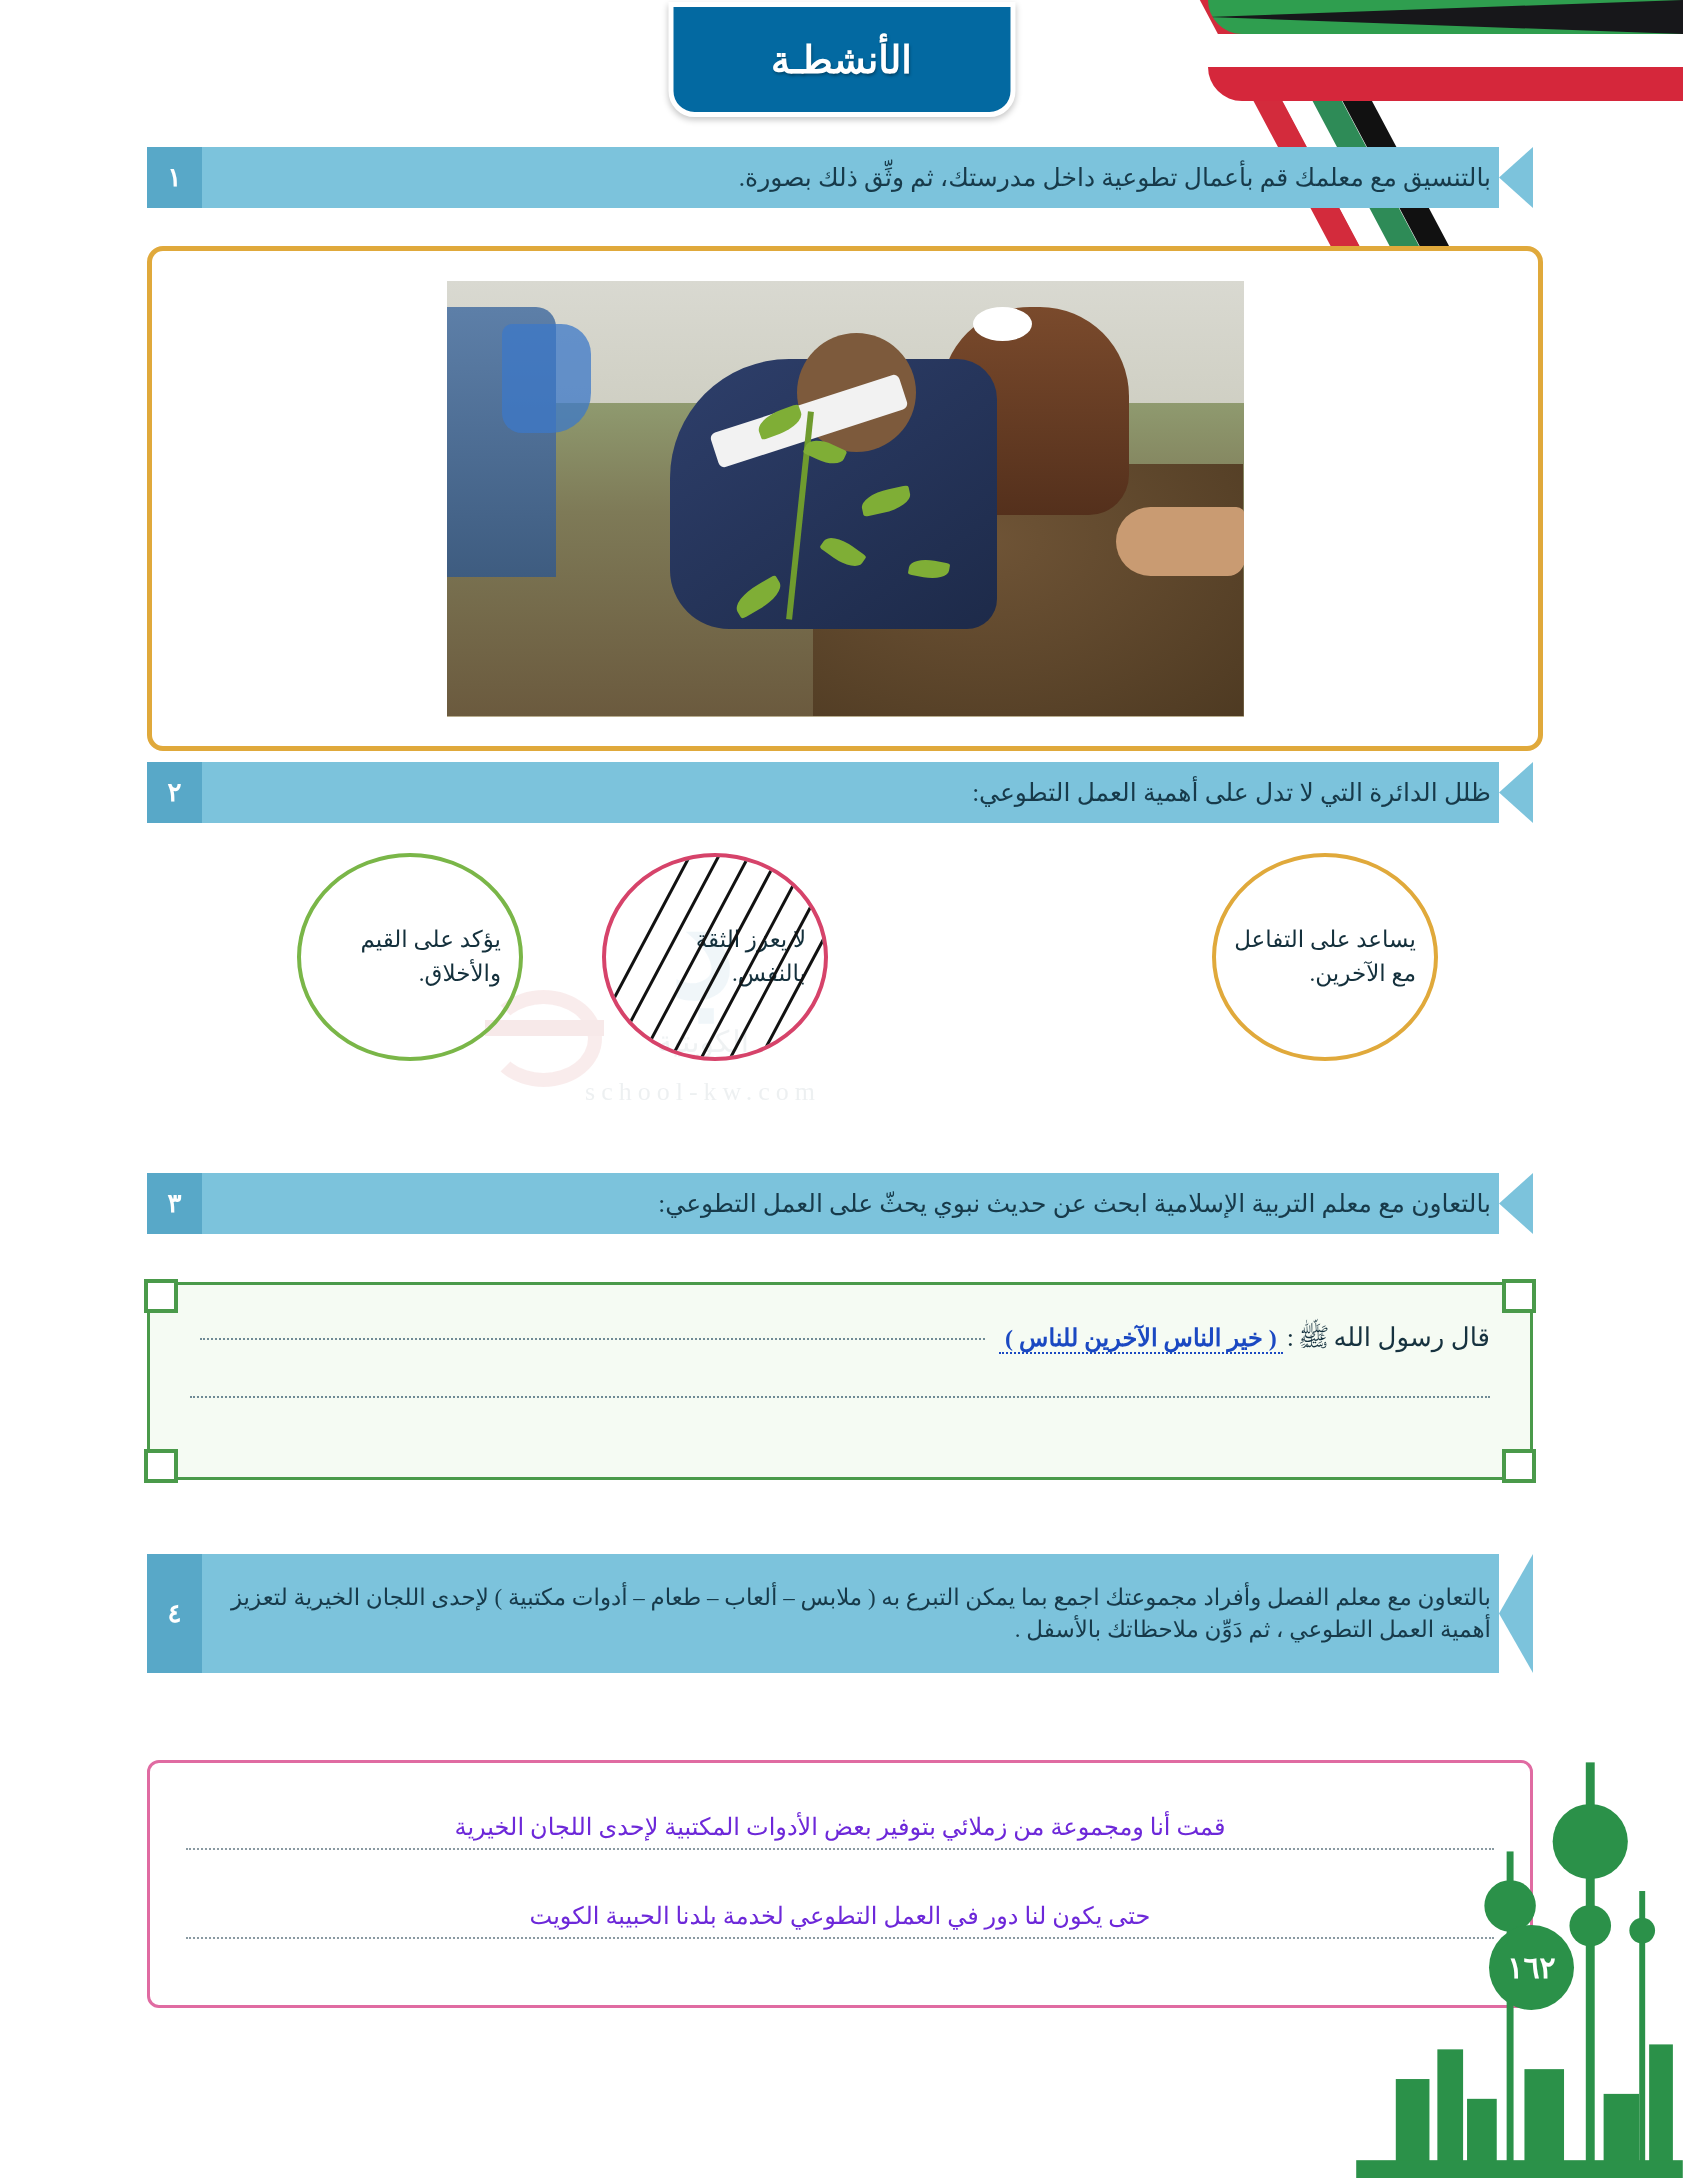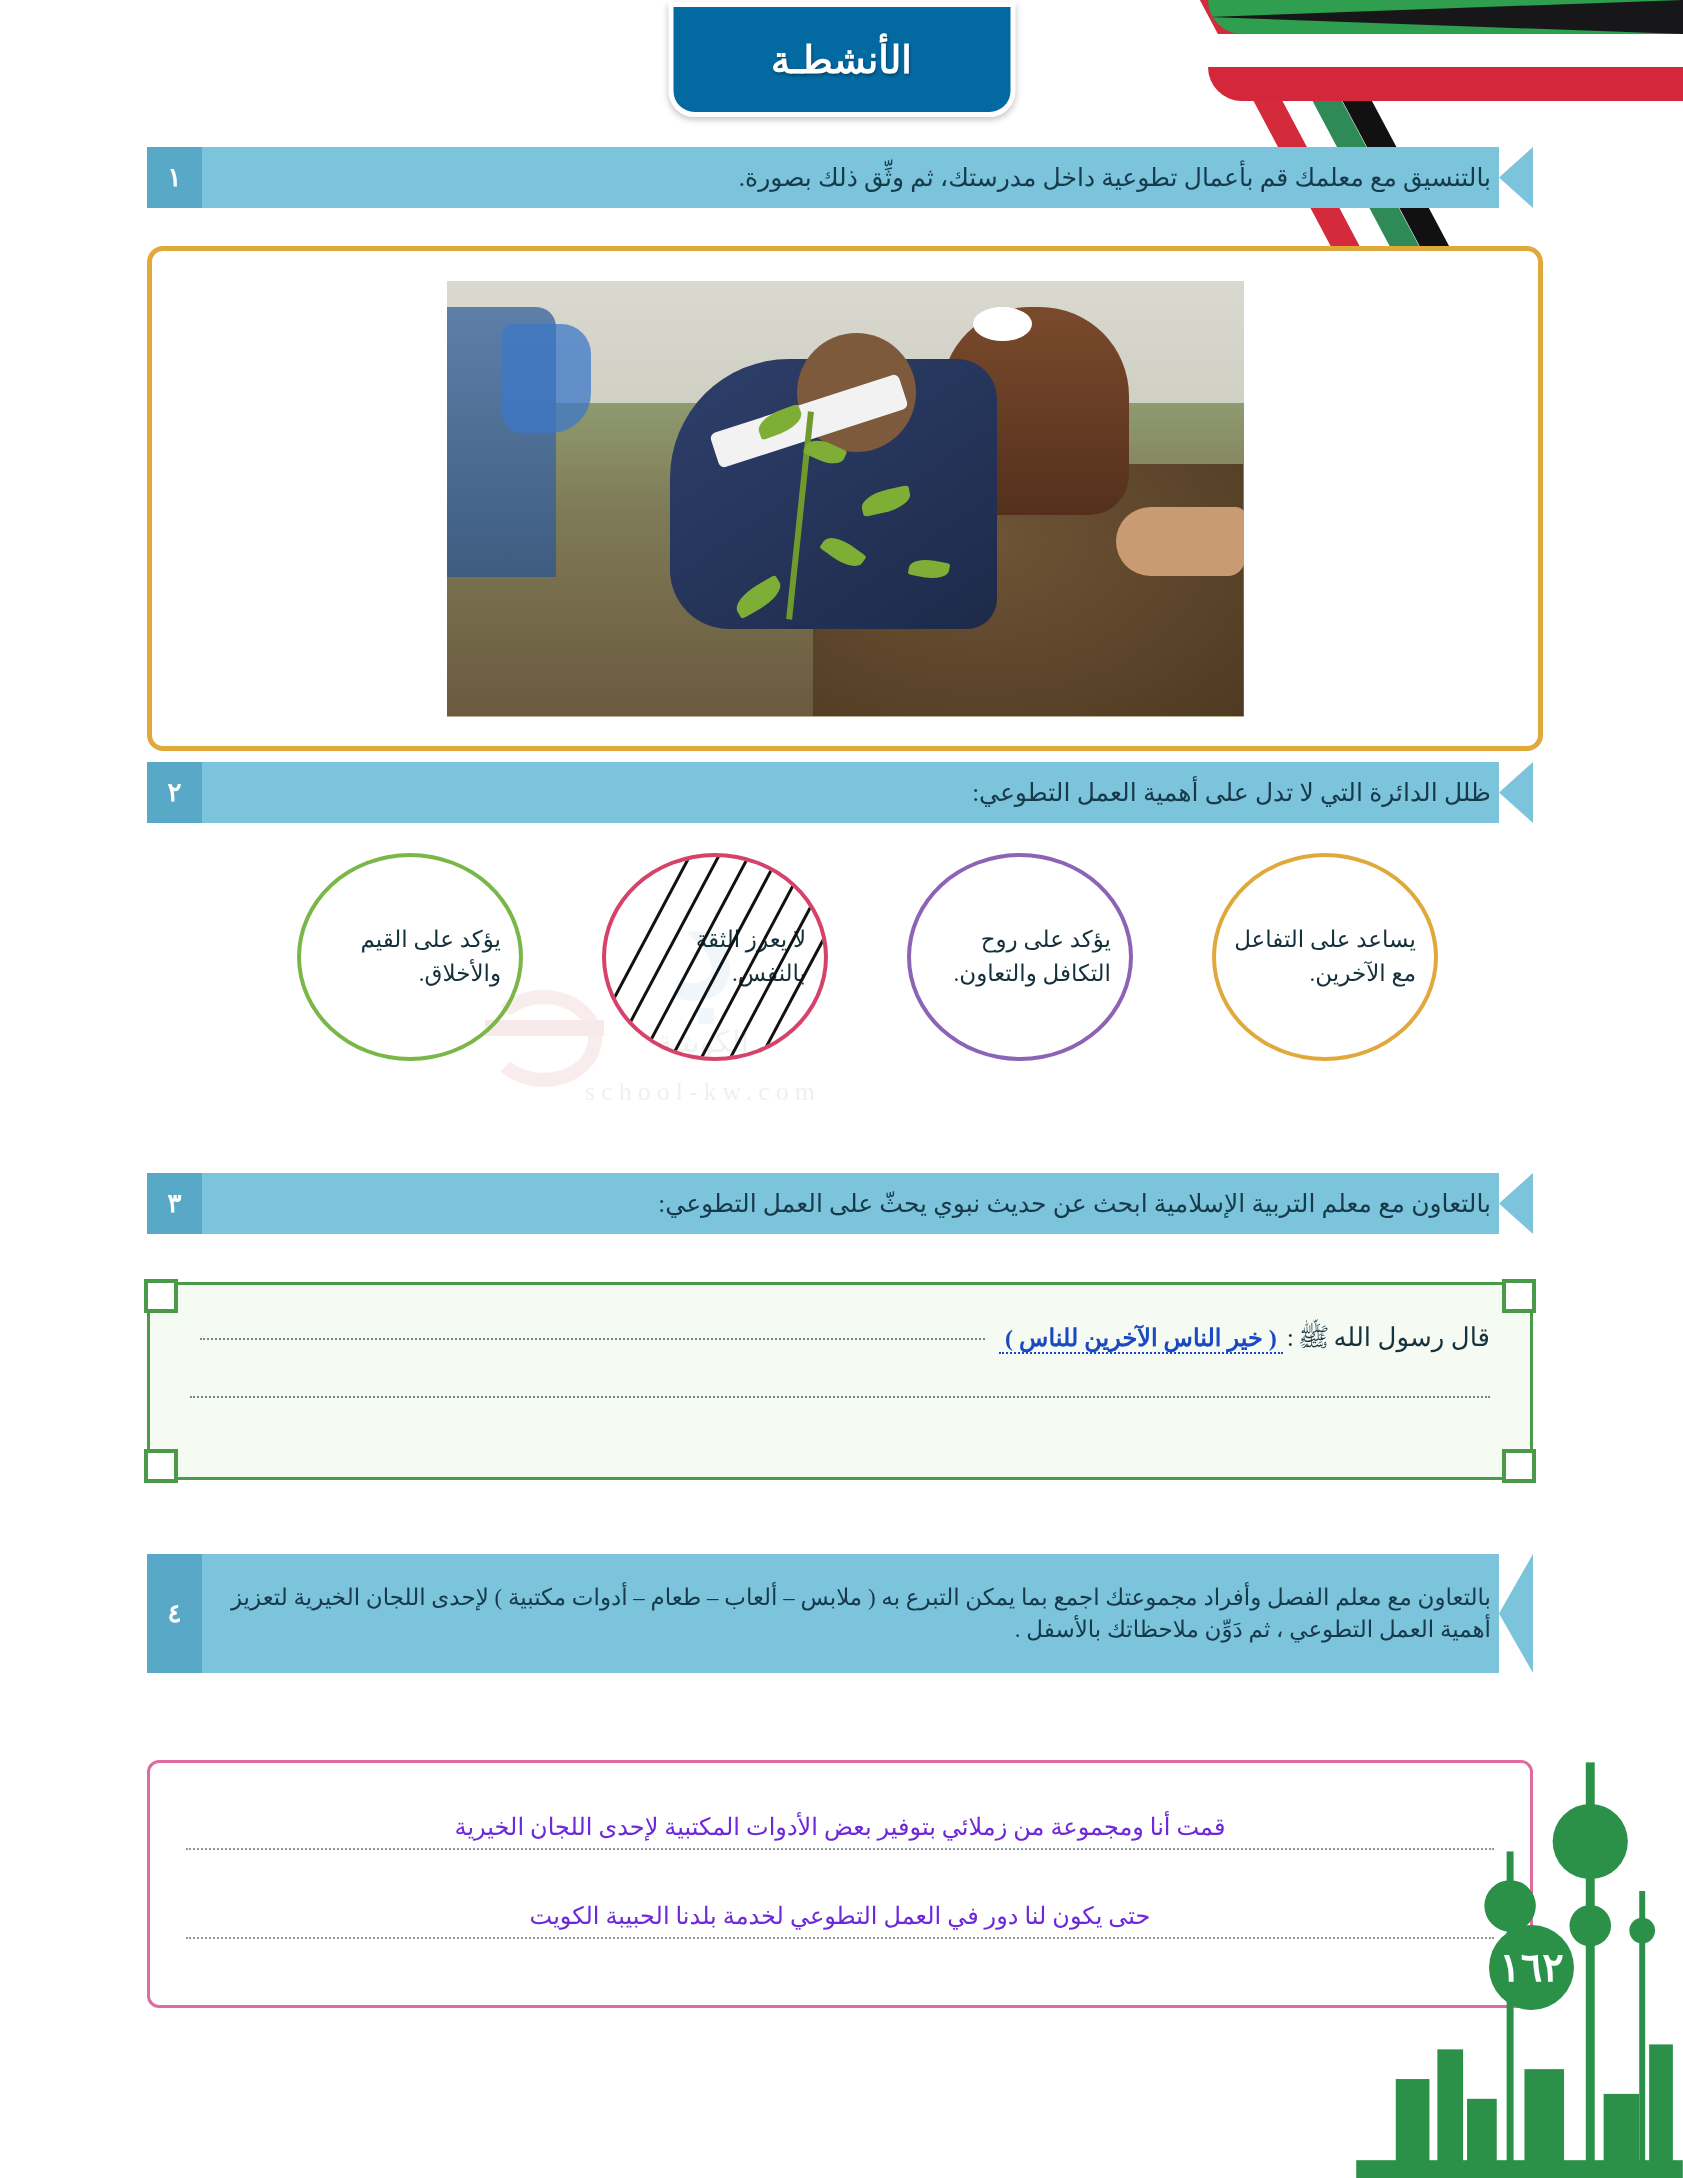--- a/index.html
+++ b/index.html
@@ -396,21 +396,21 @@
     right: 109px;
     bottom: 168px;
     width: 85px;
     height: 85px;
     border-radius: 50%;
     background: #2b9149;
     color: #ffffff;
     display: flex;
     align-items: center;
     justify-content: center;
-    font-size: 40px;
+    font-size: 30px;
     font-weight: bold;
   }
 </style>
 </head>
 <body>
 
 <div class="ribbon-wrap">
   <div class="ribbon r1"></div>
   <div class="ribbon r2"></div>
   <div class="ribbon r3"></div>
@@ -467,23 +467,20 @@
   <div class="wm-sub">الكويتية</div>
   <div class="wm-url">school-kw.com</div>
   <div class="wm-red2"></div>
   <div class="wm-red"></div>
 </div>
 
 <div class="ellipse-row">
   <div class="ellipse e1">
     <span>يساعد على التفاعل مع الآخرين.</span>
   </div>
-  <div class="ellipse e2">
-    <span>يؤكد على روح التكافل والتعاون.</span>
-  </div>
   <div class="ellipse e3">
     <span>لا يعزز الثقة بالنفس.</span>
     <span class="strike">
       <i style="left:24px"></i>
         <i style="left:53px"></i>
         <i style="left:83px"></i>
       <i style="left:113px"></i>
         <i style="left:143px"></i>
         <i style="left:172px"></i>
       <i style="left:202px"></i>

